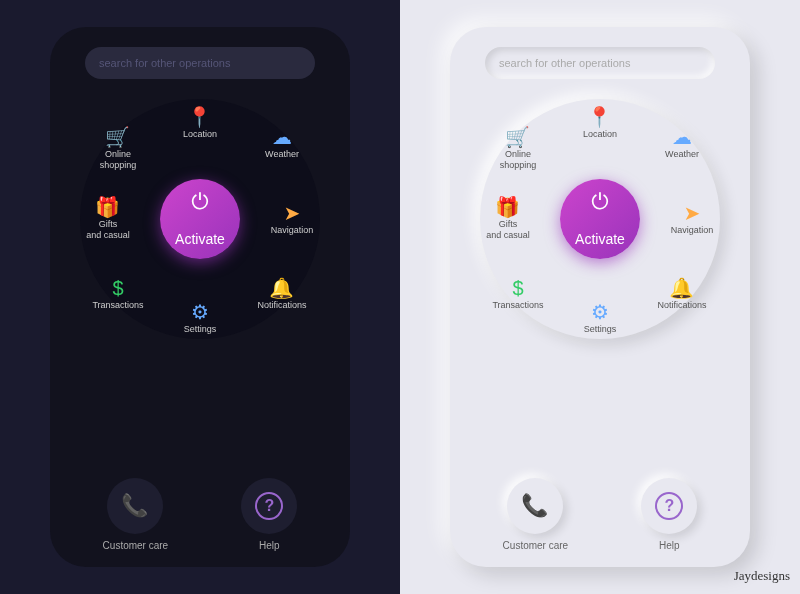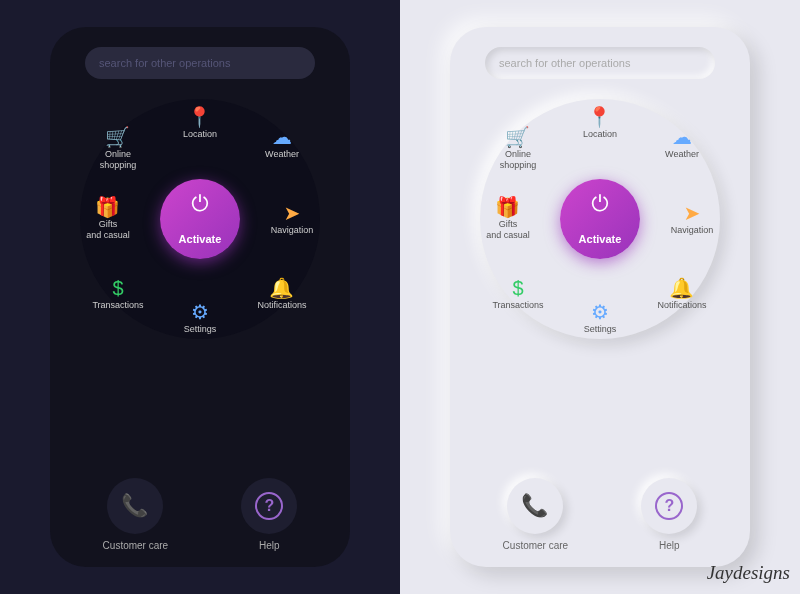--- a/index.html
+++ b/index.html
@@ -141,22 +141,22 @@
     }
 
     .activate-btn .power-icon {
       color: white;
       font-size: 22px;
       line-height: 1;
     }
 
     .activate-btn .activate-label {
       color: white;
-      font-size: 11px;
-      font-weight: 700;
+      font-size: 14px;
+      font-weight: 400;
       margin-top: 18px;
     }
 
     
     .menu-item {
       position: absolute;
       display: flex;
       flex-direction: column;
       align-items: center;
       cursor: pointer;
@@ -261,22 +261,21 @@
       color: #666;
       font-size: 10px;
     }
 
     
     .brand-text {
       position: absolute;
       bottom: 10px;
       right: 10px;
       color: #333;
-      font-size: 19px;
-      font-style: italic;
+      font-size: 13px;
       font-family: cursive;
     }
 
     
     .color-teal { color: #00cccc; }
     .color-yellow { color: #ddcc00; }
     .color-green { color: #33cc66; }
     .color-blue { color: #66aaff; }
     .color-orange { color: #ffaa44; }
 

